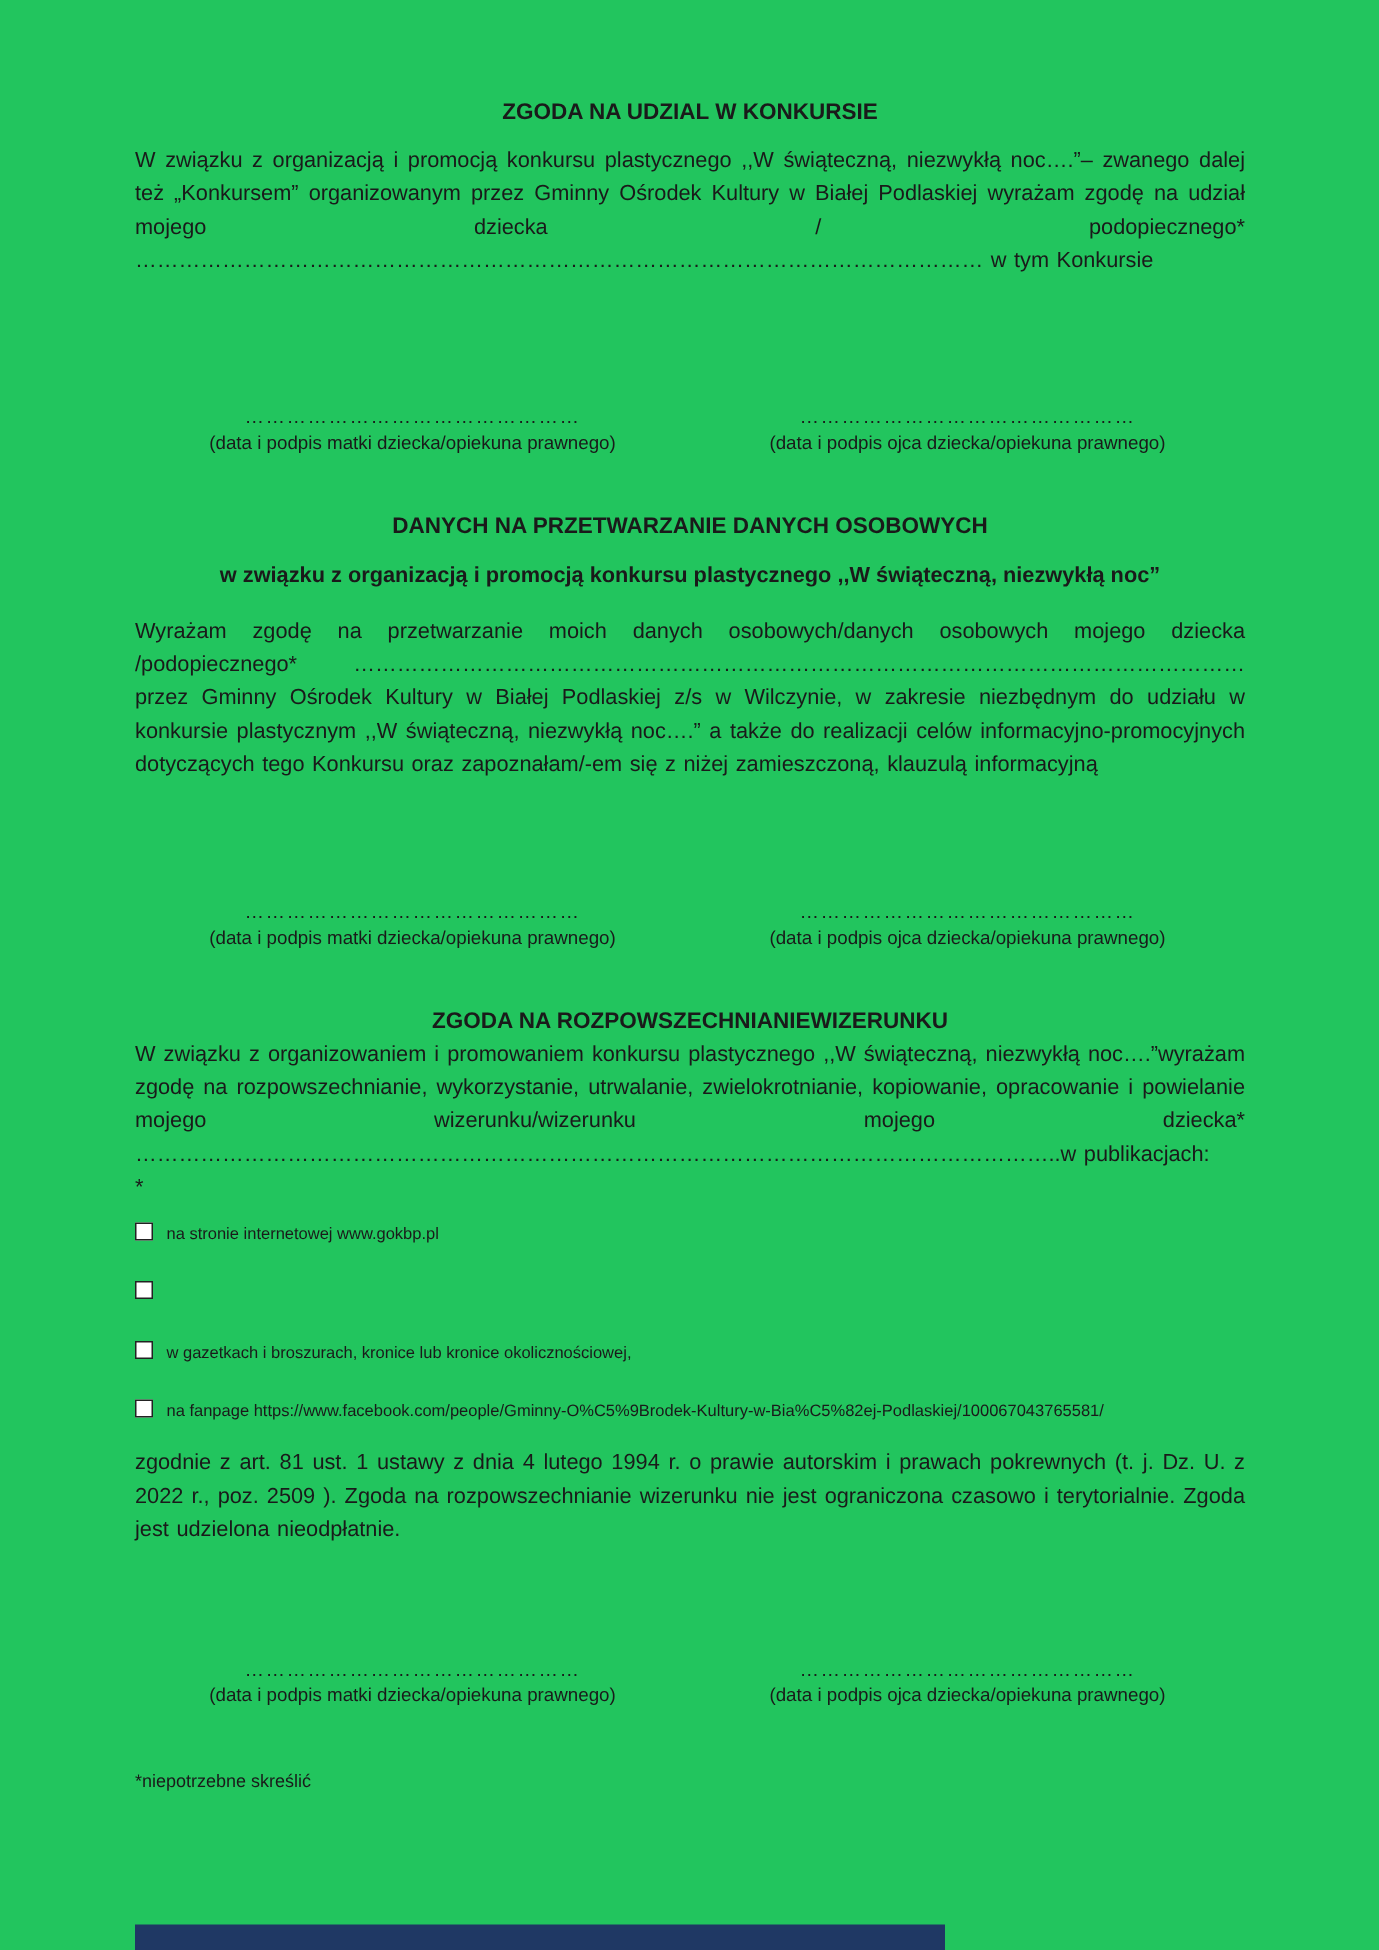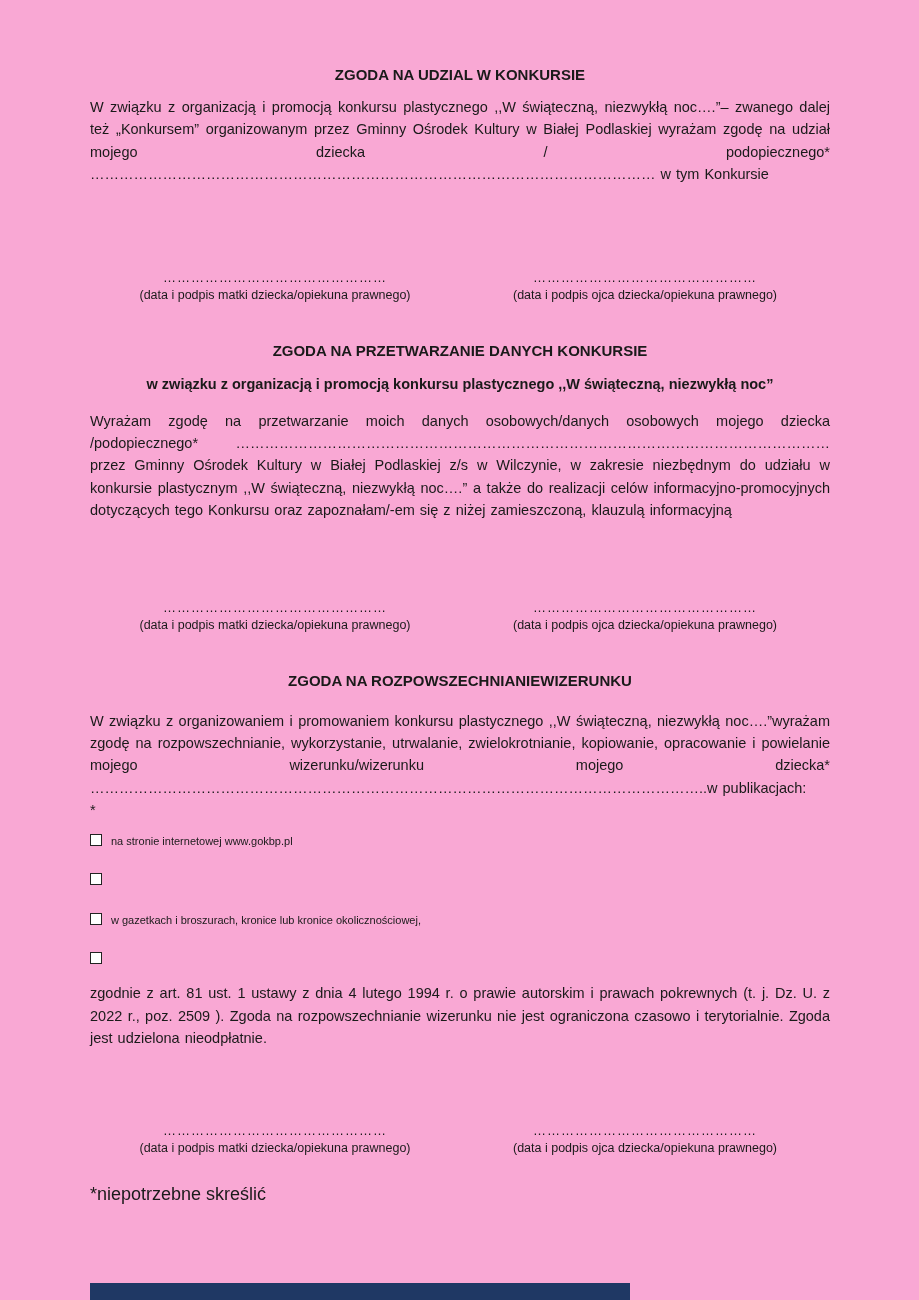--- a/index.html
+++ b/index.html
@@ -2,21 +2,21 @@
 <html><head>
 <meta charset="utf-8">
 <style>
   * { margin: 0; padding: 0; box-sizing: border-box; }
   html, body { background: #ffffff; }
   .page {
     position: relative;
     width: 919px;
     height: 1300px;
     margin: 0 auto;
-    background: #f9a8d4;
+    background: #22c55e;
     overflow: hidden;
     font-family: "Liberation Sans", "DejaVu Sans", sans-serif;
     color: #1a1a1a;
   }
   .content {
     position: absolute;
     left: 90px;
     top: 0;
     width: 740px;
   }
@@ -36,21 +36,21 @@
     line-height: 18px;
   }
   .para {
     font-size: 14.5px;
     line-height: 22.4px;
     text-align: justify;
     word-spacing: 1px;
   }
   .para.p1 { margin-top: 12px; }
   .para.p2 { margin-top: 17px; }
-  .para.p3 { margin-top: 20px; overflow-wrap: break-word; }
+  .para.p3 { margin-top: 2px; overflow-wrap: break-word; }
   .star-line { font-size: 14.5px; line-height: 22.4px; }
   .sig-block { display: flex; }
   .sig-block.sig1 { margin-top: 84px; }
   .sig-block.sig2 { margin-top: 78px; }
   .sig-block.sig3 { margin-top: 73px; }
   .sig-col { width: 50%; text-align: center; }
   .sig-dots { font-size: 13px; line-height: 16px; letter-spacing: 1px; }
   .sig-label { font-size: 12.5px; line-height: 17px; margin-top: 1px; }
   .pub-list { margin-top: 8px; }
   .pub-item {
@@ -65,22 +65,22 @@
     display: inline-block;
     width: 12px;
     height: 12px;
     border: 1.6px solid #222222;
     margin-right: 9px;
     vertical-align: -1px;
     background: #ffffff;
   }
   .legal { margin-top: 12px; }
   .footnote {
-    margin-top: 26px;
-    font-size: 18px;
+    margin-top: 37px;
+    font-size: 12px;
     line-height: 22.4px;
   }
   .footer-bar {
     position: absolute;
     left: 90px;
     bottom: 0;
     width: 540px;
     height: 17px;
     background: #1f3864;
   }
@@ -98,21 +98,21 @@
       <div class="sig-col">
         <div class="sig-dots">…………………………………………</div>
         <div class="sig-label">(data i podpis matki dziecka/opiekuna prawnego)</div>
       </div>
       <div class="sig-col">
         <div class="sig-dots">…………………………………………</div>
         <div class="sig-label">(data i podpis ojca dziecka/opiekuna prawnego)</div>
       </div>
     </div>
 
-    <div class="sec-title">ZGODA NA PRZETWARZANIE DANYCH KONKURSIE</div>
+    <div class="sec-title">DANYCH NA PRZETWARZANIE DANYCH OSOBOWYCH</div>
     <div class="sec-subtitle">w związku z organizacją i promocją konkursu plastycznego ,,W świąteczną, niezwykłą noc”</div>
     <div class="para p2">Wyrażam zgodę na przetwarzanie moich danych osobowych/danych osobowych mojego dziecka /podopiecznego* …………………………………………………………………………………………………………… przez Gminny Ośrodek Kultury w Białej Podlaskiej z/s w Wilczynie, w zakresie niezbędnym do udziału w konkursie plastycznym ,,W świąteczną, niezwykłą noc….” a także do realizacji celów informacyjno-promocyjnych dotyczących tego Konkursu oraz zapoznałam/-em się z niżej zamieszczoną, klauzulą informacyjną</div>
 
     <div class="sig-block sig2">
       <div class="sig-col">
         <div class="sig-dots">…………………………………………</div>
         <div class="sig-label">(data i podpis matki dziecka/opiekuna prawnego)</div>
       </div>
       <div class="sig-col">
         <div class="sig-dots">…………………………………………</div>
@@ -128,21 +128,21 @@
       <div class="pub-item">
         <span class="checkbox"></span><span>na stronie internetowej www.gokbp.pl</span>
       </div>
       <div class="pub-item">
         <span class="checkbox"></span>
       </div>
       <div class="pub-item">
         <span class="checkbox"></span><span>w gazetkach i broszurach, kronice lub kronice okolicznościowej,</span>
       </div>
       <div class="pub-item fanpage">
-        <span class="checkbox"></span>
+        <span class="checkbox"></span><span>na fanpage https://www.facebook.com/people/Gminny-O%C5%9Brodek-Kultury-w-Bia%C5%82ej-Podlaskiej/100067043765581/</span>
       </div>
     </div>
 
     <div class="para legal">zgodnie z art. 81 ust. 1 ustawy z dnia 4 lutego 1994 r. o prawie autorskim i prawach pokrewnych (t. j. Dz. U. z 2022 r., poz. 2509 ). Zgoda na rozpowszechnianie wizerunku nie jest ograniczona czasowo i terytorialnie. Zgoda jest udzielona nieodpłatnie.</div>
 
     <div class="sig-block sig3">
       <div class="sig-col">
         <div class="sig-dots">…………………………………………</div>
         <div class="sig-label">(data i podpis matki dziecka/opiekuna prawnego)</div>
       </div>

